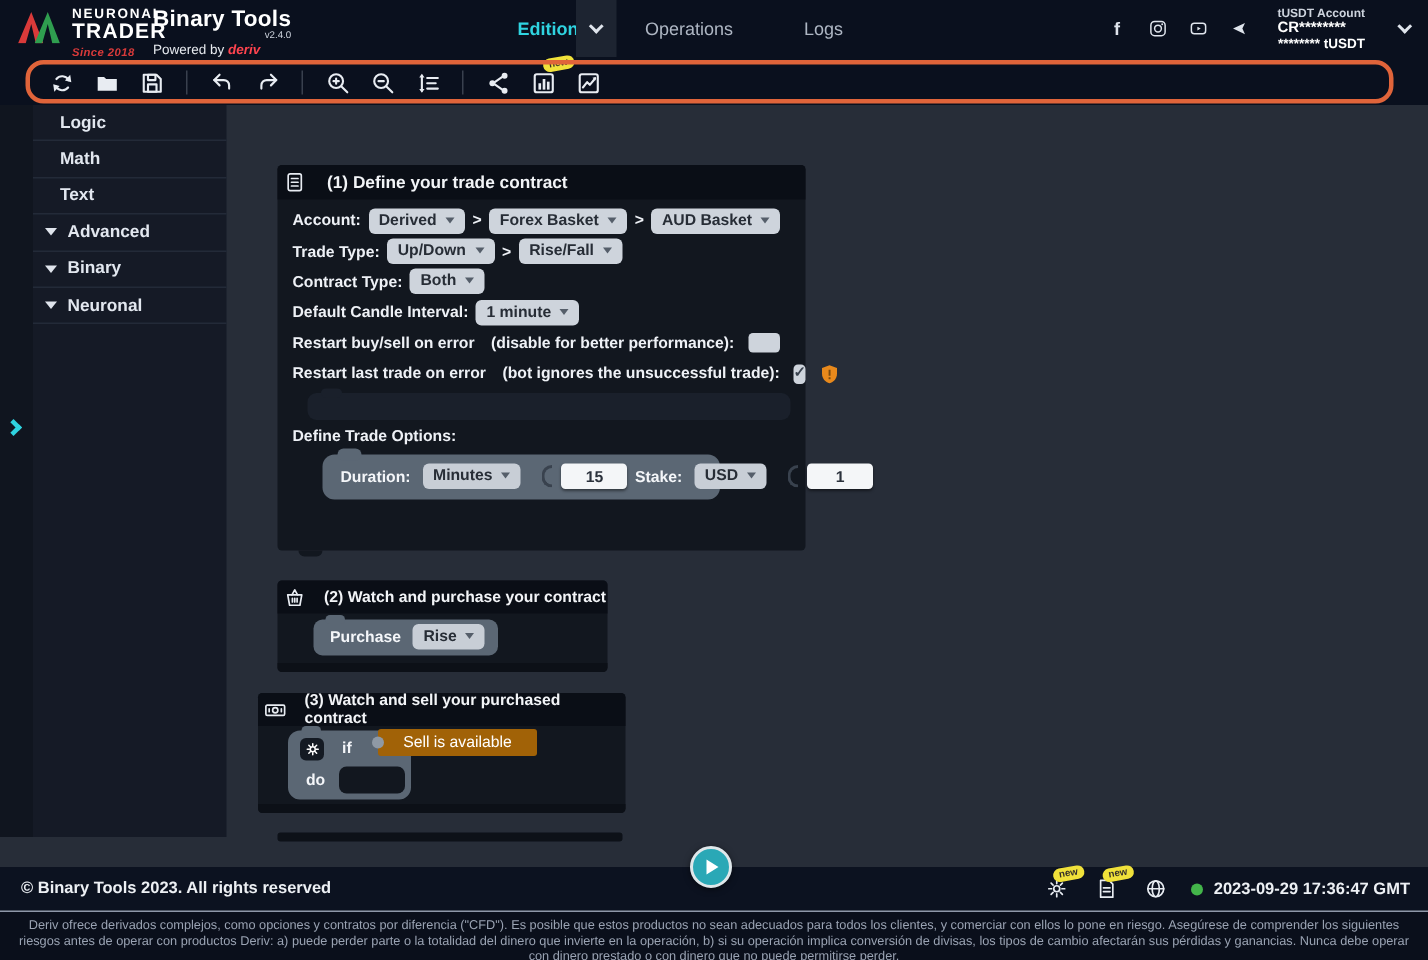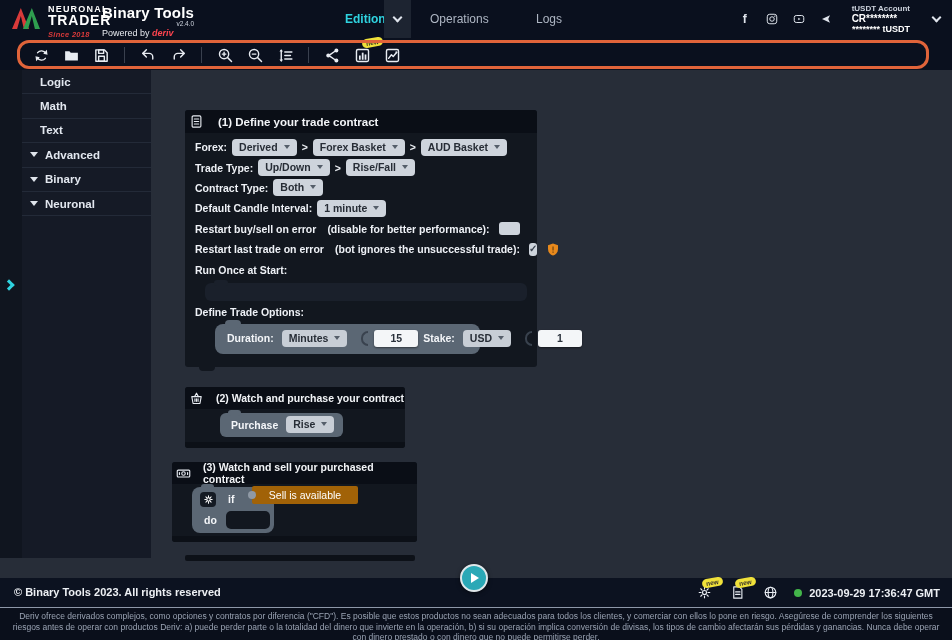--- a/index.html
+++ b/index.html
@@ -81,21 +81,21 @@
   .opts { position:relative; margin:3px 0 0 20px; width:265px; background:#5b6774; border-radius:8px; padding:6px 0 7px 12px; display:flex; flex-direction:row; gap:5px; }
   .opts::before { content:""; position:absolute; top:-4px; left:10px; width:16px; height:8px; background:#5b6774; border-radius:4px; }
   .orow { display:flex; align-items:center; gap:8px; height:17px; font-size:10.5px; font-weight:bold; color:#f4f6f9; }
   .dd.light { background:#c8ced6; }
   .socket { width:7px; height:15px; border:2px solid #39424e; border-right:none; border-radius:8px 0 0 8px; margin-left:6px; }
   .vchip { position:relative; margin-left:-2px; background:#f4f6f8; color:#2a313b; font-weight:bold; font-size:10.5px; width:44px; height:17px; border-radius:3px; display:flex; align-items:center; justify-content:center; box-shadow:0 1px 2px rgba(0,0,0,.45); cursor:text; }
 
   .b2 { left:185px; top:387px; width:220px; }
   .b2 .block-header, .b3 .block-header { height:22px; gap:12px; }
   .b2 .block-title, .b3 .block-title { font-size:10.5px; }
-  .b2-body { padding:4px 0 5px 35px; }
+  .b2-body { padding:4px 0 5px 24px; }
   .mini { position:relative; display:inline-flex; align-items:center; gap:8px; background:#5b6774; border-radius:6px; padding:3px 9px 4px 11px; font-size:10.5px; font-weight:bold; color:#f4f6f9; }
   .mini::before { content:""; position:absolute; top:-3px; left:8px; width:13px; height:6px; background:#5b6774; border-radius:3px; }
   .bbar { height:6px; background:#0c1017; border-radius:0 0 3px 3px; }
 
   .b3 { left:172px; top:462px; width:245px; }
   .b3-body { position:relative; height:52px;padding-left:32px; }
   .ifblk { position:absolute; left:20px; top:3px; width:82px; height:46px; background:#5b6774; border-radius:8px; }
   .ifblk::before { content:""; position:absolute; top:-3px; left:9px; width:13px; height:6px; background:#5b6774; border-radius:3px; }
   .gear-chip { position:absolute; left:8px; top:5px; width:16px; height:15px; background:#141a23; border-radius:4px; display:flex; align-items:center; justify-content:center; }
   .gear-chip svg { width:11px; height:11px; stroke:#fff; fill:none; stroke-width:2.2; stroke-linecap:round; }
@@ -305,21 +305,21 @@
       <span class="bicon">
         <svg viewBox="0 0 24 24">
             <rect x="5" y="3" width="14" height="18" rx="2"></rect>
             <path d="M8.5 8 H15.5 M8.5 12 H15.5 M8.5 16 H15.5"></path>
           </svg>
       </span>
       <span class="block-title">(1) Define your trade contract</span>
     </div>
     <div class="b1-rows">
       <div class="brow">
-        <span>Forex:</span>
+        <span>Account:</span>
         <span class="dd">
             <span>Derived</span>
           </span>
         <span class="gtsep">&gt;</span>
         <span class="dd">
             <span>Forex Basket</span>
           </span>
         <span class="gtsep">&gt;</span>
         <span class="dd">
             <span>AUD Basket</span>
@@ -358,23 +358,20 @@
         <span class="chk">
             <span>✓</span>
           </span>
         <span class="shield">
           <svg width="12" height="13" viewBox="0 0 24 26">
               <path d="M12 1 L22 4.5 V12 C22 19 17.5 23.5 12 25 C6.5 23.5 2 19 2 12 V4.5 Z" fill="#e8891c"></path>
               <rect x="10.8" y="7" width="2.6" height="8" fill="#7a4a10"></rect>
               <rect x="10.8" y="17" width="2.6" height="2.6" fill="#7a4a10"></rect>
             </svg>
         </span>
-      </div>
-      <div class="brow">
-        <span>Run Once at Start:</span>
       </div>
       <div class="slot"></div>
       <div class="opts-label">Define Trade Options:</div>
       <div class="opts">
         <div class="orow">
           <span>Duration:</span>
           <span class="dd light">
               <span>Minutes</span>
             </span>
           <span class="socket"></span>

